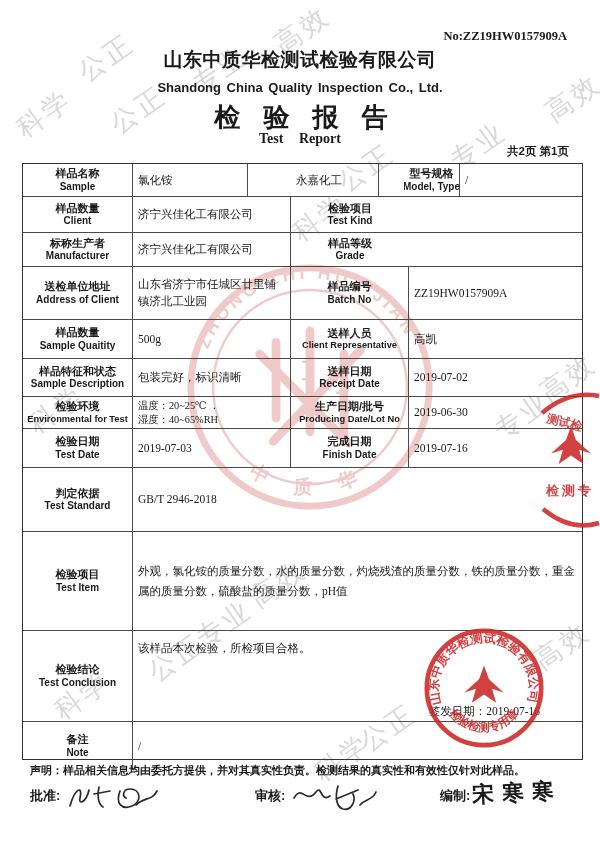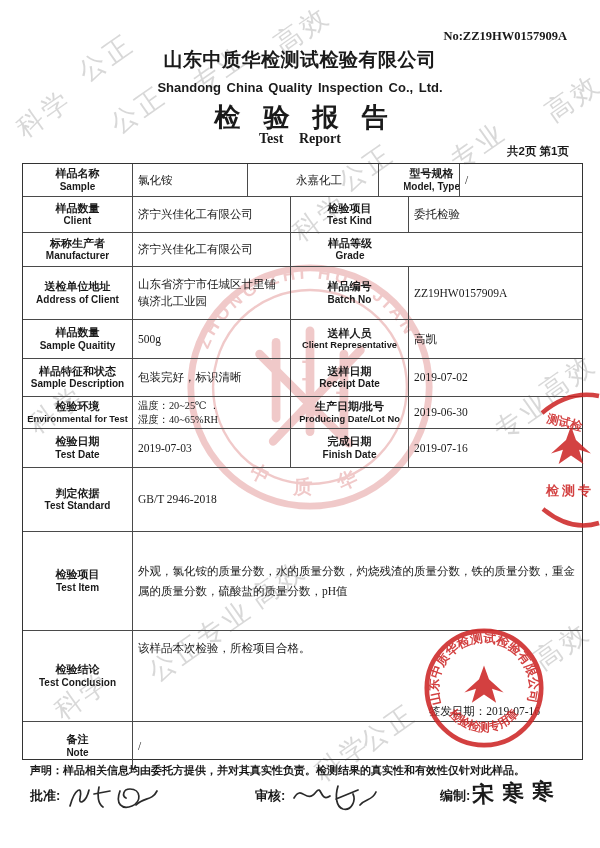--- a/index.html
+++ b/index.html
@@ -145,21 +145,20 @@
     <div class="tr" style="height:35px">
       <div class="c lab w110">
         <div class="cn">样品数量</div>
         <div class="en">Client</div>
       </div>
       <div class="c val w158">济宁兴佳化工有限公司</div>
       <div class="c lab w118">
         <div class="cn">检验项目</div>
         <div class="en">Test Kind</div>
       </div>
-      <div class="c val fx">委托检验</div>
     </div>
 
     <div class="tr" style="height:33px">
       <div class="c lab w110">
         <div class="cn">标称生产者</div>
         <div class="en">Manufacturer</div>
       </div>
       <div class="c val w158">济宁兴佳化工有限公司</div>
       <div class="c lab w118">
         <div class="cn">样品等级</div>

